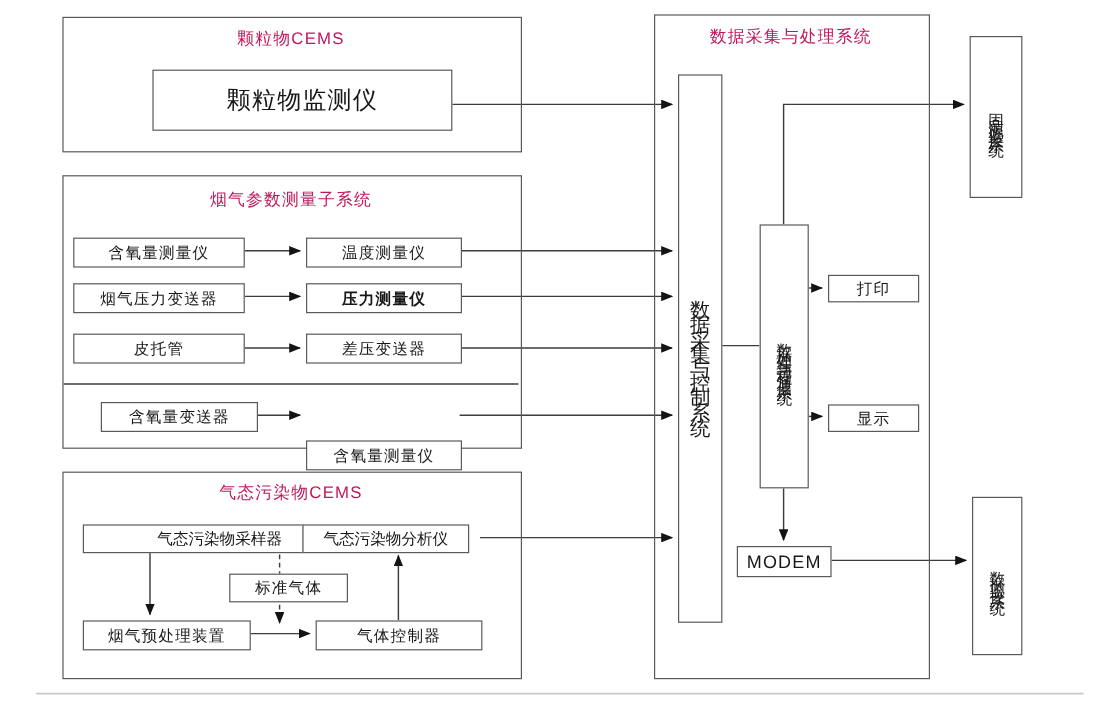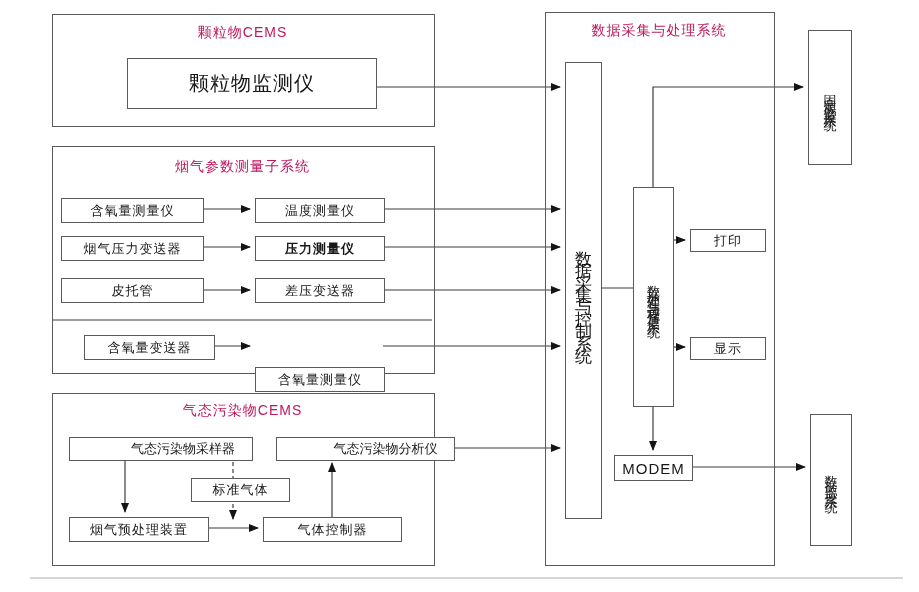--- a/index.html
+++ b/index.html
@@ -31,21 +31,21 @@
   .b-pm-monitor{left:104px;top:58px;width:248px;height:49px;font-size:20px;margin-left:23px;}
   .b-temp-src{left:61px;top:198px;width:141px;height:23px;}
   .b-temp-meter{left:255px;top:198px;width:128px;height:23px;}
   .b-press-src{left:61px;top:236px;width:141px;height:23px;}
   .b-press-meter{left:255px;top:236px;width:128px;height:23px;font-weight:bold;}
   .b-pitot{left:61px;top:278px;width:141px;height:23px;}
   .b-diff-meter{left:255px;top:278px;width:128px;height:23px;}
   .b-oxy-src{left:84px;top:335px;width:129px;height:23px;}
   .b-oxy-meter{left:255px;top:335px;width:128px;height:23px;margin-top:32px;}
   .b-sampler{left:69px;top:437px;width:138px;height:22px;letter-spacing:0;padding-left:44px;}
-  .b-analyzer{left:276px;top:437px;width:137px;height:22px;letter-spacing:0;padding-left:40px;}
+  .b-analyzer{left:252px;top:437px;width:137px;height:22px;letter-spacing:0;}
   .b-stdgas{left:191px;top:478px;width:97px;height:22px;text-align:right;}
   .b-pretreat{left:69px;top:517px;width:138px;height:23px;}
   .b-controller{left:263px;top:517px;width:137px;height:23px;}
   .b-daq{left:565px;top:62px;width:35px;height:455px;font-size:17px;letter-spacing:12px;}
   .b-dpcomm{left:633px;top:187px;width:39px;height:218px;font-size:13px;letter-spacing:4px;}
   .b-print{left:690px;top:229px;width:74px;height:21px;}
   .b-display{left:690px;top:337px;width:74px;height:21px;}
   .b-modem{left:614px;top:455px;width:77px;height:24px;font-size:15px;letter-spacing:1px;}
   .b-fixed{left:808px;top:30px;width:42px;height:133px;font-size:13px;letter-spacing:4px;}
   .b-datamon{left:810px;top:414px;width:40px;height:130px;font-size:13px;letter-spacing:5px;}

